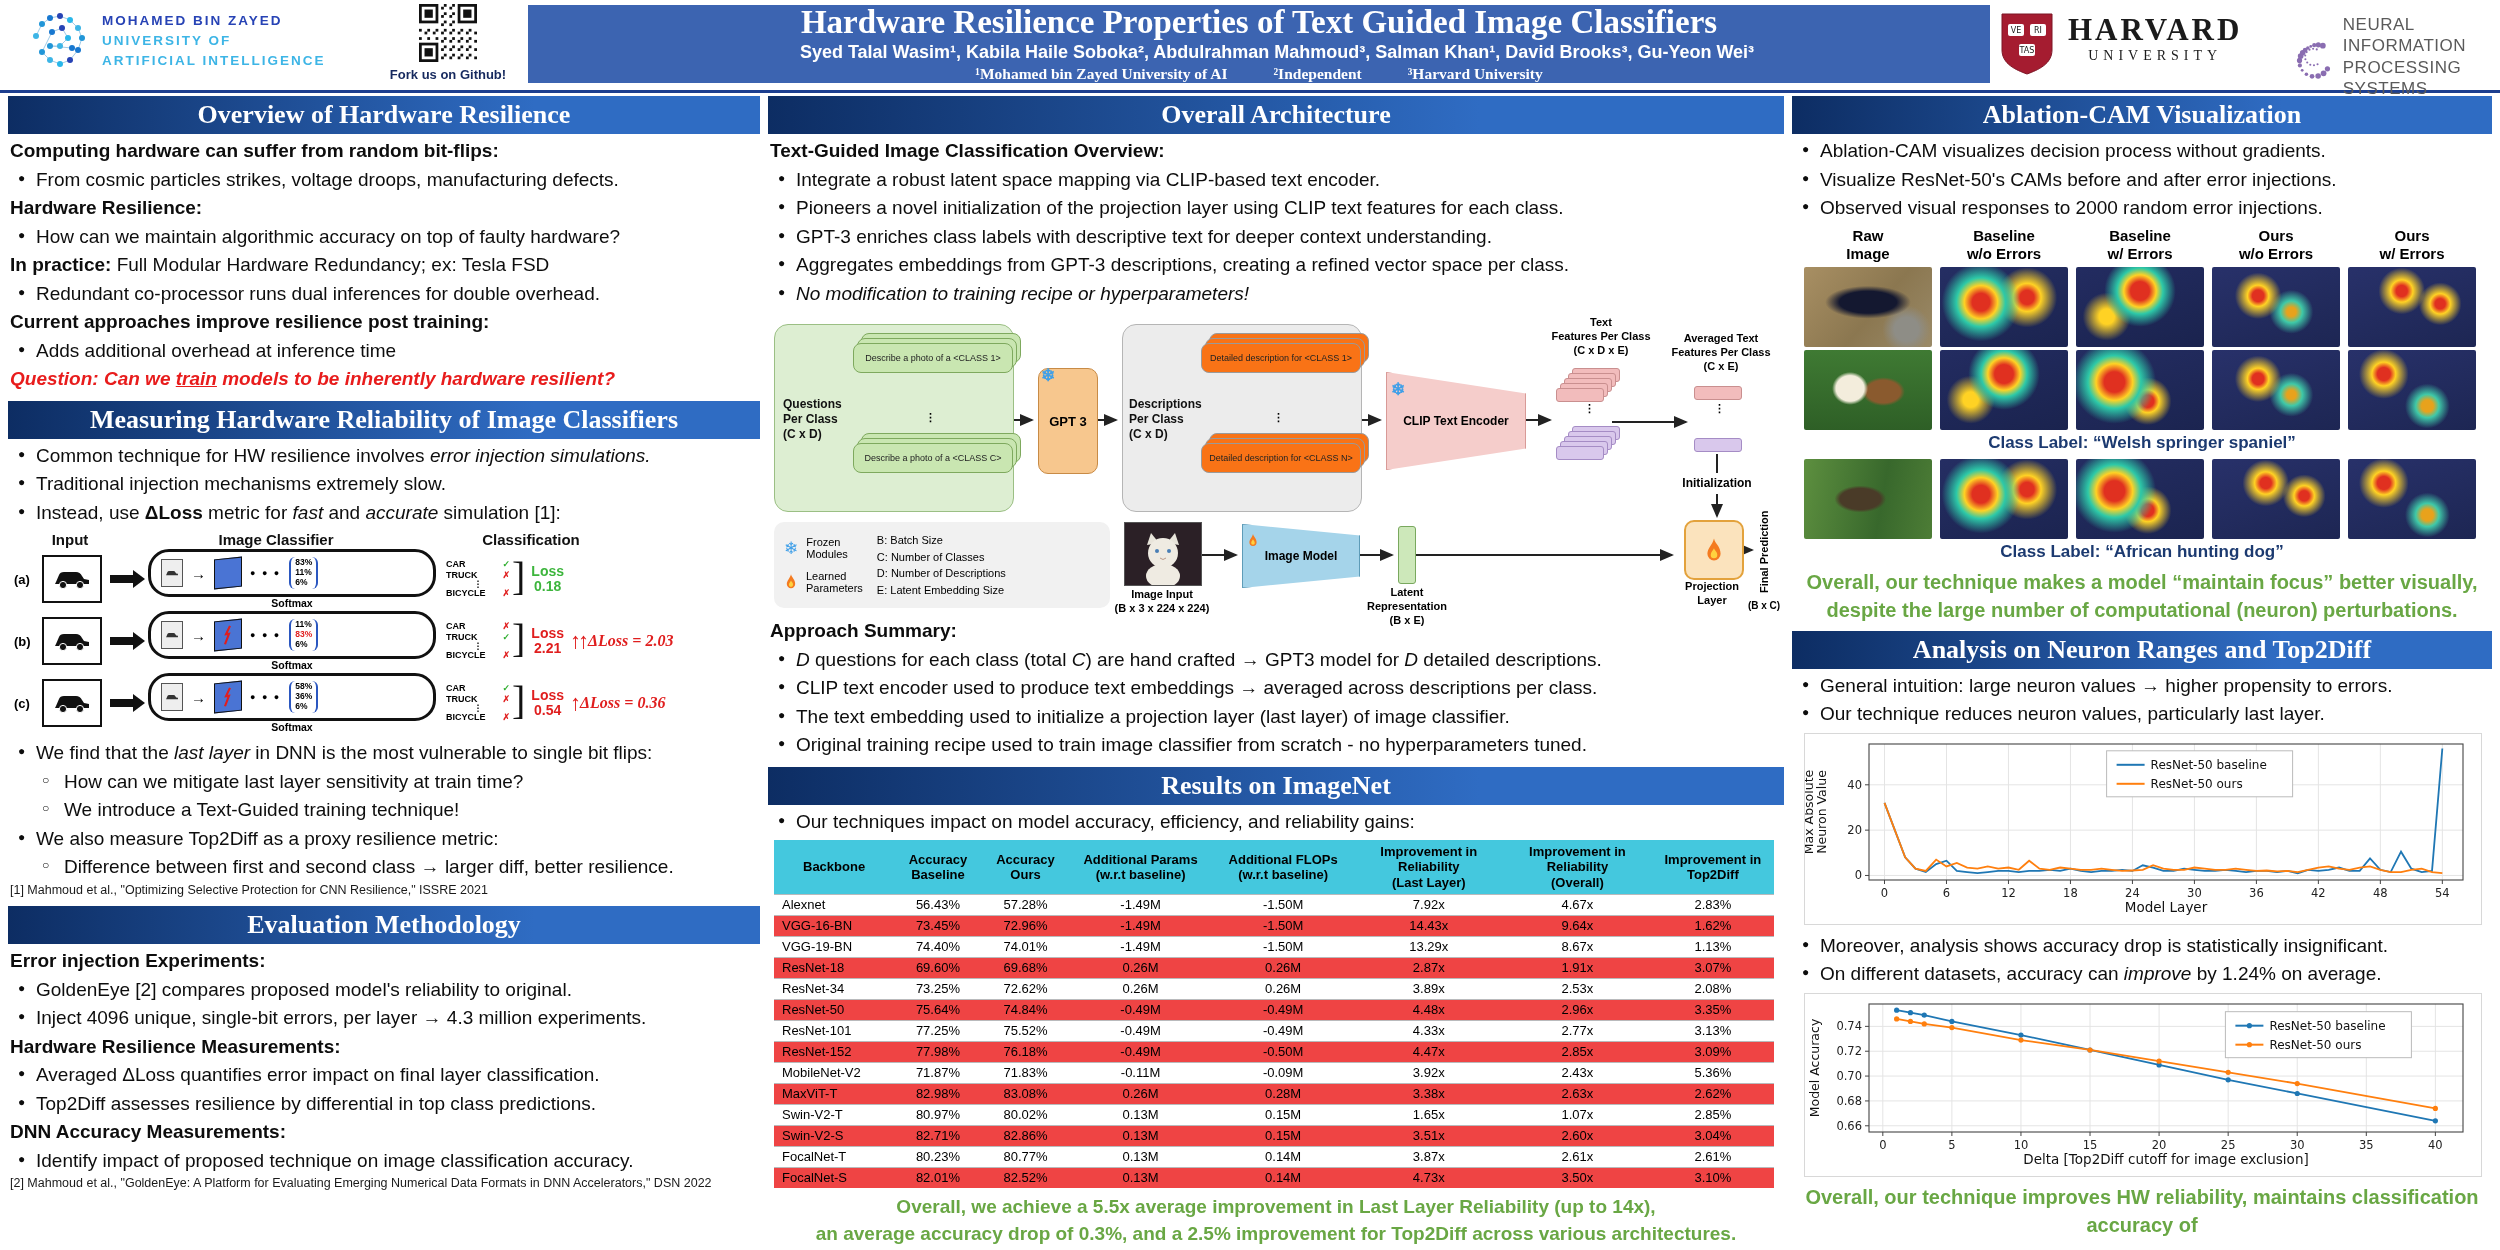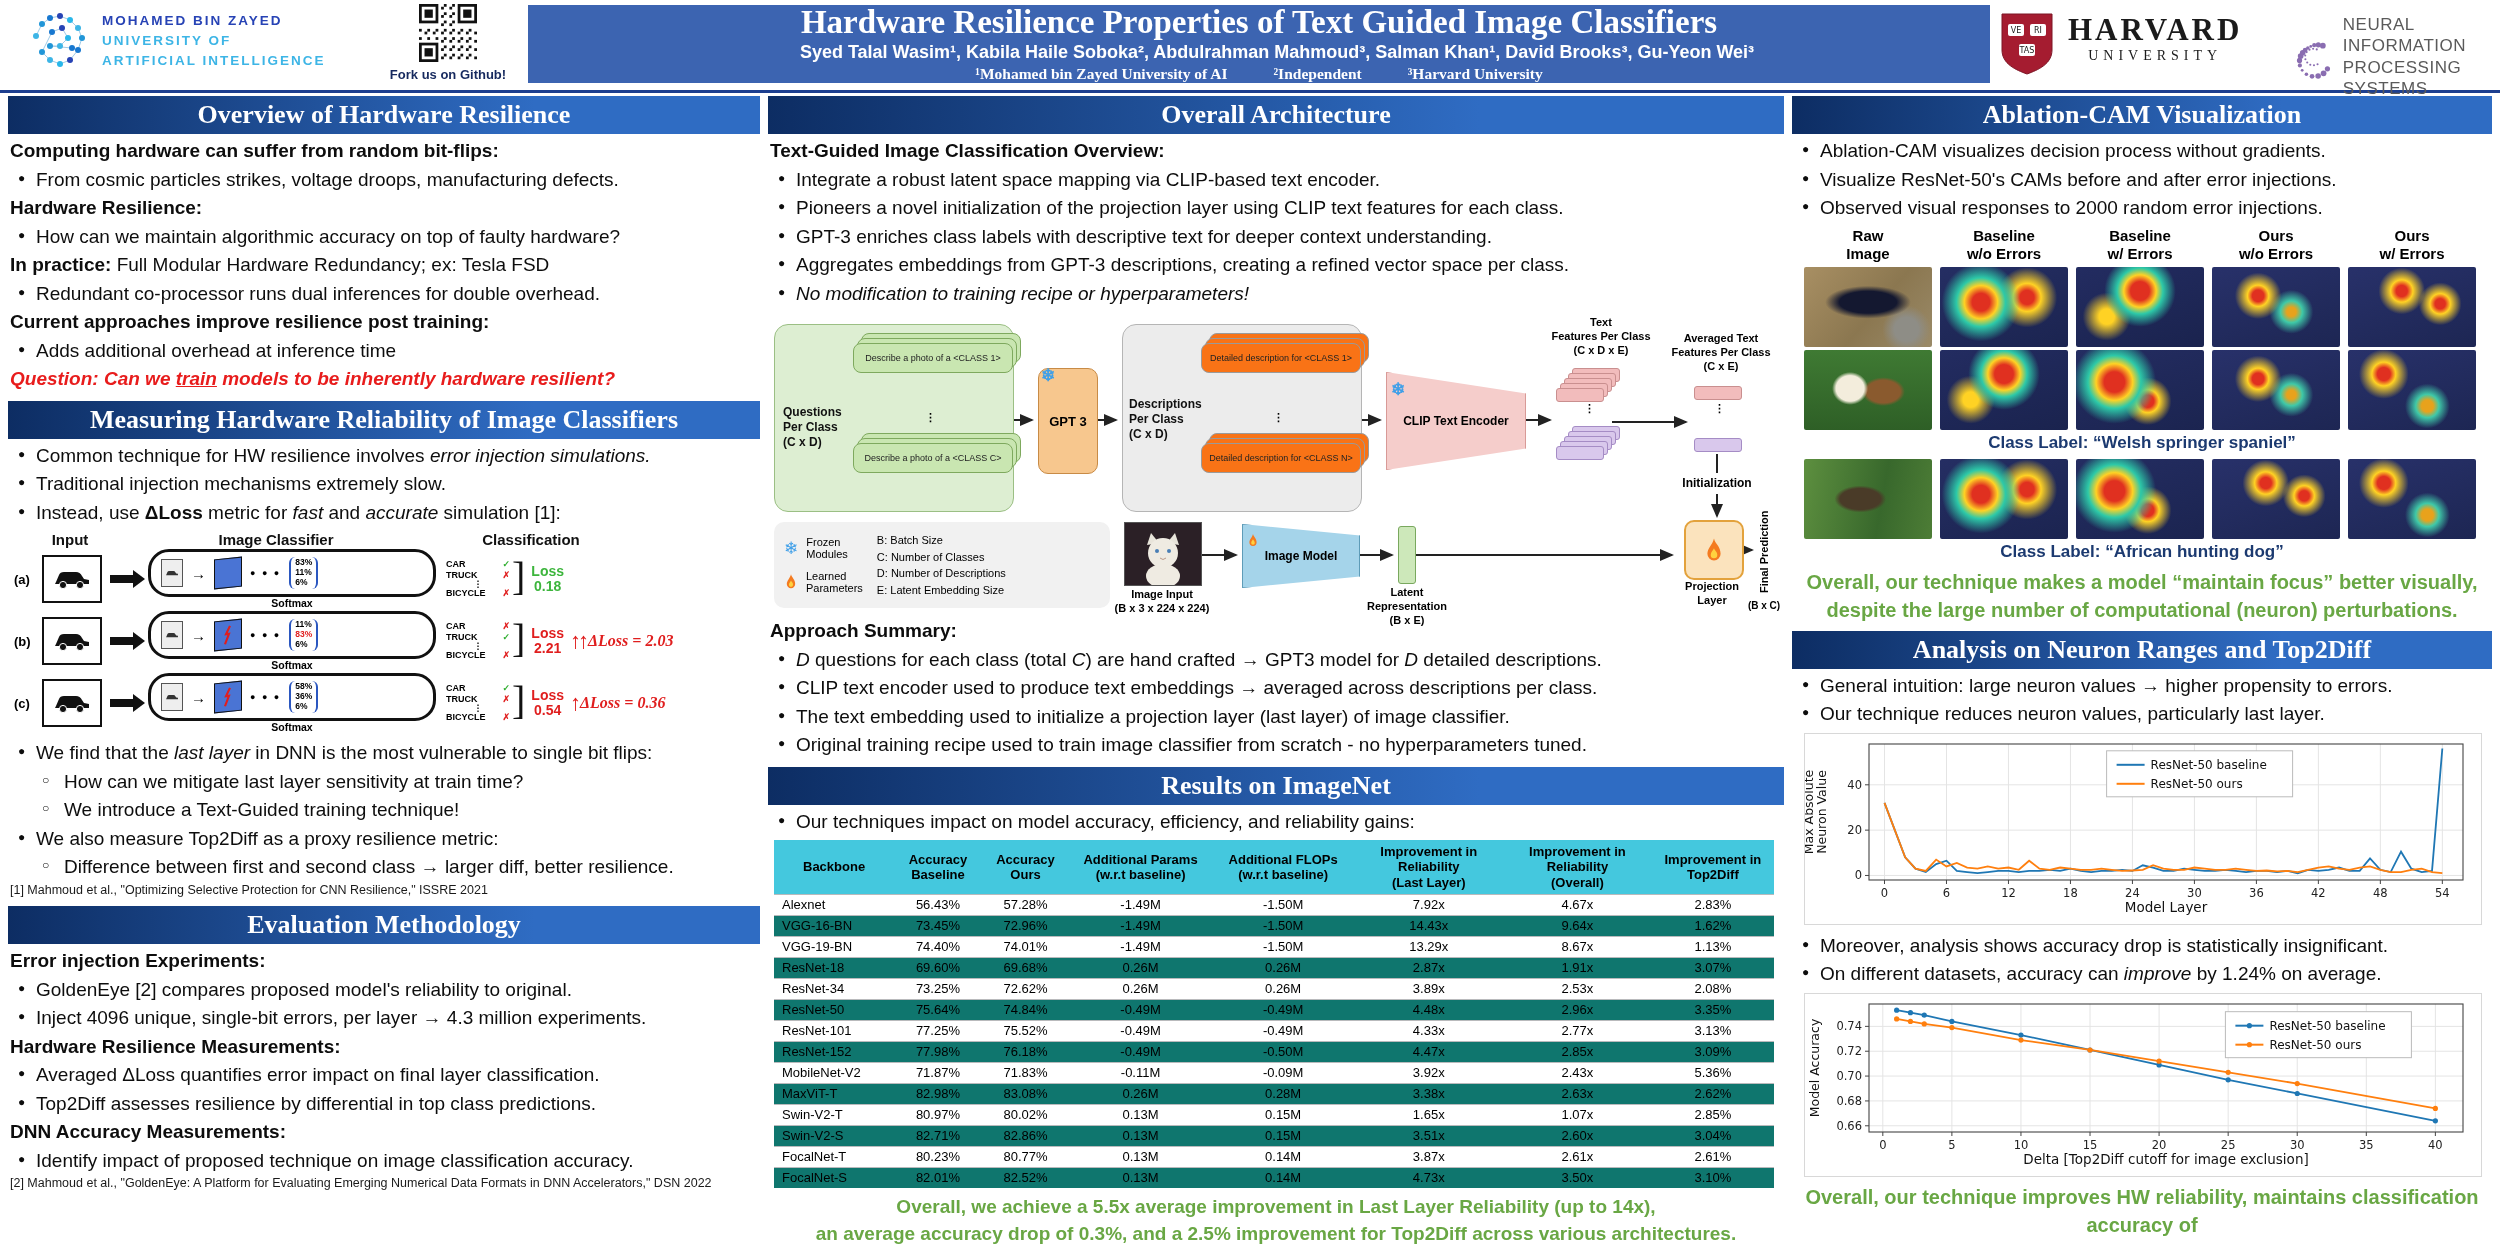--- a/index.html
+++ b/index.html
@@ -97,21 +97,21 @@
   .catbox{background:#2b2026;border:1px solid #555;display:flex;align-items:flex-end;justify-content:center;}
   .latentchip{background:#cde8ba;border:1.5px solid #79a85e;border-radius:3px;}
   .projbox{background:#fbe3bd;border:2px solid #e3a23c;border-radius:10px;display:flex;align-items:center;justify-content:center;}
   .vertlab{writing-mode:vertical-rl;transform:rotate(180deg);font-weight:bold;font-size:11px;text-align:center;}
   
   .tblwrap{margin:4px 0 2px 6px;}
   table.res{border-collapse:collapse;width:1000px;font-size:13px;}
   table.res th{background:#44c8de;font-weight:bold;text-align:center;padding:4px 3px;line-height:1.18;border:none;}
   table.res td{padding:2.5px 4px;text-align:center;border-top:1px solid #b9babc;}
   table.res td:first-child{text-align:left;padding-left:8px;}
-  table.res tr.alt td{background:#0f766e;margin-left:36px;}
+  table.res tr.alt td{background:#ef4444;margin-left:36px;}
   .greennote{color:#69a744;font-weight:bold;font-size:19px;text-align:center;line-height:1.4;margin-top:6px;}
   
   .grid{margin:4px 0 0 12px;width:676px;}
   .grid-heads{display:flex;gap:8px;margin-bottom:4px;}
   .grid-heads div{width:128px;text-align:center;font-weight:bold;font-size:15px;line-height:1.2;}
   .tile-row{display:flex;gap:8px;margin-bottom:3px;}
   .tile{width:128px;height:80px;border-radius:2px;}
   .grid-label{text-align:center;font-weight:bold;font-size:17px;color:#1c3a70;margin:1px 0 6px 0;}
   .raw-butterfly{background:radial-gradient(ellipse 62% 38% at 50% 44%,#141830 0 36%,rgba(20,24,48,0) 54%),radial-gradient(circle at 80% 78%,#8e8d86 0 10%,rgba(0,0,0,0) 20%),linear-gradient(130deg,#a88f63,#8b7750 55%,#9a8a68);}
   .raw-dogs{background:radial-gradient(ellipse 26% 38% at 36% 48%,#f3eddc 0 42%,rgba(0,0,0,0) 54%),radial-gradient(ellipse 30% 32% at 62% 52%,#8a5a2e 0 44%,rgba(0,0,0,0) 56%),linear-gradient(#3f7a33,#2e5f26);}
@@ -555,21 +555,21 @@
             <div class="scard" style="left:8px;top:0"></div>
               <div class="scard" style="left:4px;top:5px"></div>
             <div class="scard" style="left:0;top:10px">Describe a photo of a &lt;CLASS 1&gt;</div>
           </div>
           <div style="position:absolute;left:150px;top:86px;font-weight:bold">⋮</div>
           <div class="stack" style="left:78px;top:108px">
             <div class="scard" style="left:8px;top:0"></div>
               <div class="scard" style="left:4px;top:5px"></div>
             <div class="scard" style="left:0;top:10px">Describe a photo of a &lt;CLASS C&gt;</div>
           </div>
-          <div class="panel-label" style="left:8px;top:80px;width:70px">Questions<br>Per Class<br>(C x D)</div>
+          <div class="panel-label" style="left:8px;top:72px;width:70px">Questions<br>Per Class<br>(C x D)</div>
         </div>
 
         <div class="dg-abs gptbox" style="left:266px;top:58px;width:58px;height:104px">
           <span class="snow" style="left:2px;top:-4px">❄</span>
           <span>GPT 3</span>
         </div>
 
         <div class="dg-abs panel gray" style="left:350px;top:14px;width:238px;height:186px">
           <div class="stack" style="left:78px;top:8px">
             <div class="scard" style="left:8px;top:0"></div>

